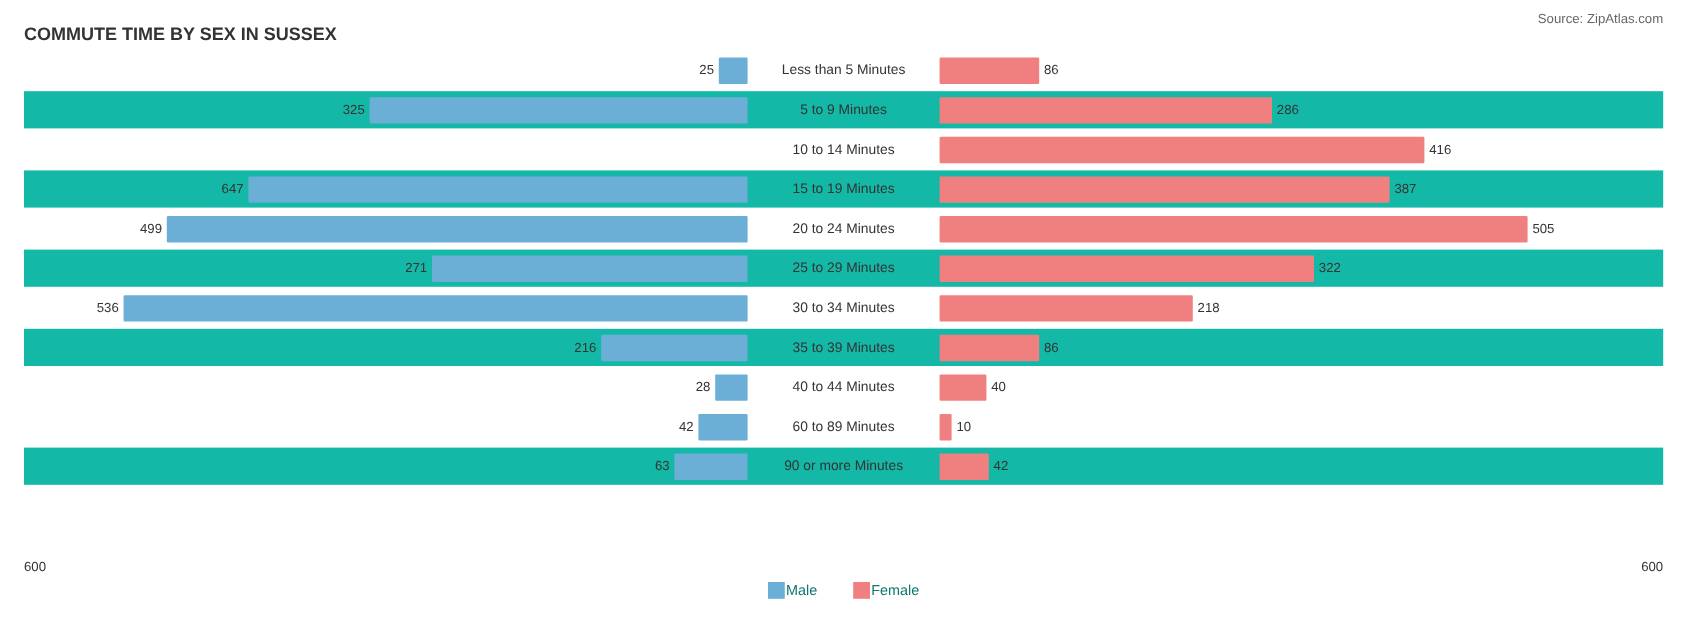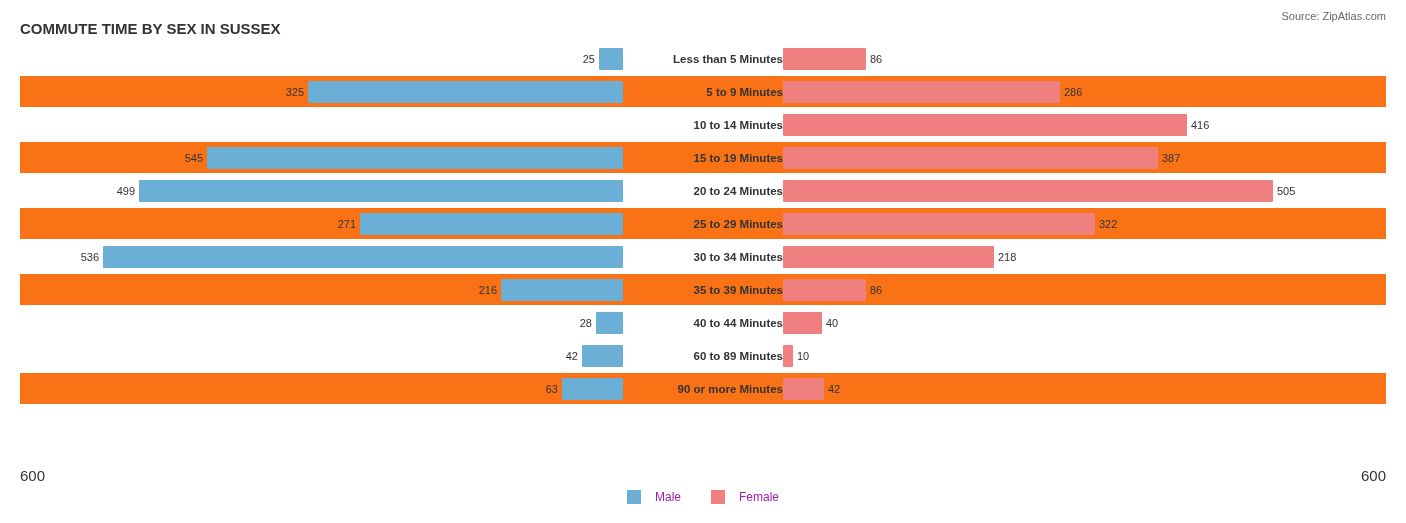--- a/index.html
+++ b/index.html
@@ -36,41 +36,40 @@
       height: 420px;
     }
     .row {
       display: flex;
       align-items: center;
       height: 31px;
       margin-bottom: 2px;
       position: relative;
     }
     .row-alt {
-      background: #f97316;
+      background: #14b8a6;
     }
     .bar-section {
       display: flex;
       align-items: center;
       width: 100%;
       height: 100%;
       position: relative;
     }
     
     .center-label {
       width: 160px;
       min-width: 160px;
-      text-align: right;
+      text-align: center;
       font-size: 11.5px;
       color: #333;
       z-index: 2;
       position: absolute;
       left: 50%;
       transform: translateX(-50%);
-      font-weight: bold;
     }
     
     .left-side {
       position: absolute;
       right: 50%;
       margin-right: 80px;
       display: flex;
       align-items: center;
       height: 22px;
     }
@@ -105,35 +104,35 @@
       margin-left: 4px;
       white-space: nowrap;
     }
     .axis-row {
       display: flex;
       justify-content: space-between;
       margin-top: 4px;
       padding: 0 0;
     }
     .axis-label {
-      font-size: 15px;
+      font-size: 11px;
       color: #333;
     }
     .legend {
       display: flex;
       justify-content: center;
       gap: 30px;
       margin-top: 6px;
     }
     .legend-item {
       display: flex;
       align-items: center;
-      gap: 14px;
+      gap: 1px;
       font-size: 12px;
-      color: #a21caf;
+      color: #0f766e;
     }
     .legend-box {
       width: 14px;
       height: 14px;
     }
     .legend-box-male { background: #6baed6; }
     .legend-box-female { background: #f08080; }
   </style>
 </head>
 <body>
@@ -175,21 +174,21 @@
         <div class="center-label">10 to 14 Minutes</div>
         <div class="right-side">
           <div class="bar-female" style="width:404px;"></div>
           <span class="right-value">416</span>
         </div>
       </div>
     </div>
       <div class="row row-alt">
       <div class="bar-section">
         <div class="left-side">
-          <span class="left-value">545</span>
+          <span class="left-value">647</span>
           <div class="bar-male" style="width:416px;"></div>
         </div>
         <div class="center-label">15 to 19 Minutes</div>
         <div class="right-side">
           <div class="bar-female" style="width:375px;"></div>
           <span class="right-value">387</span>
         </div>
       </div>
     </div>
       <div class="row">

